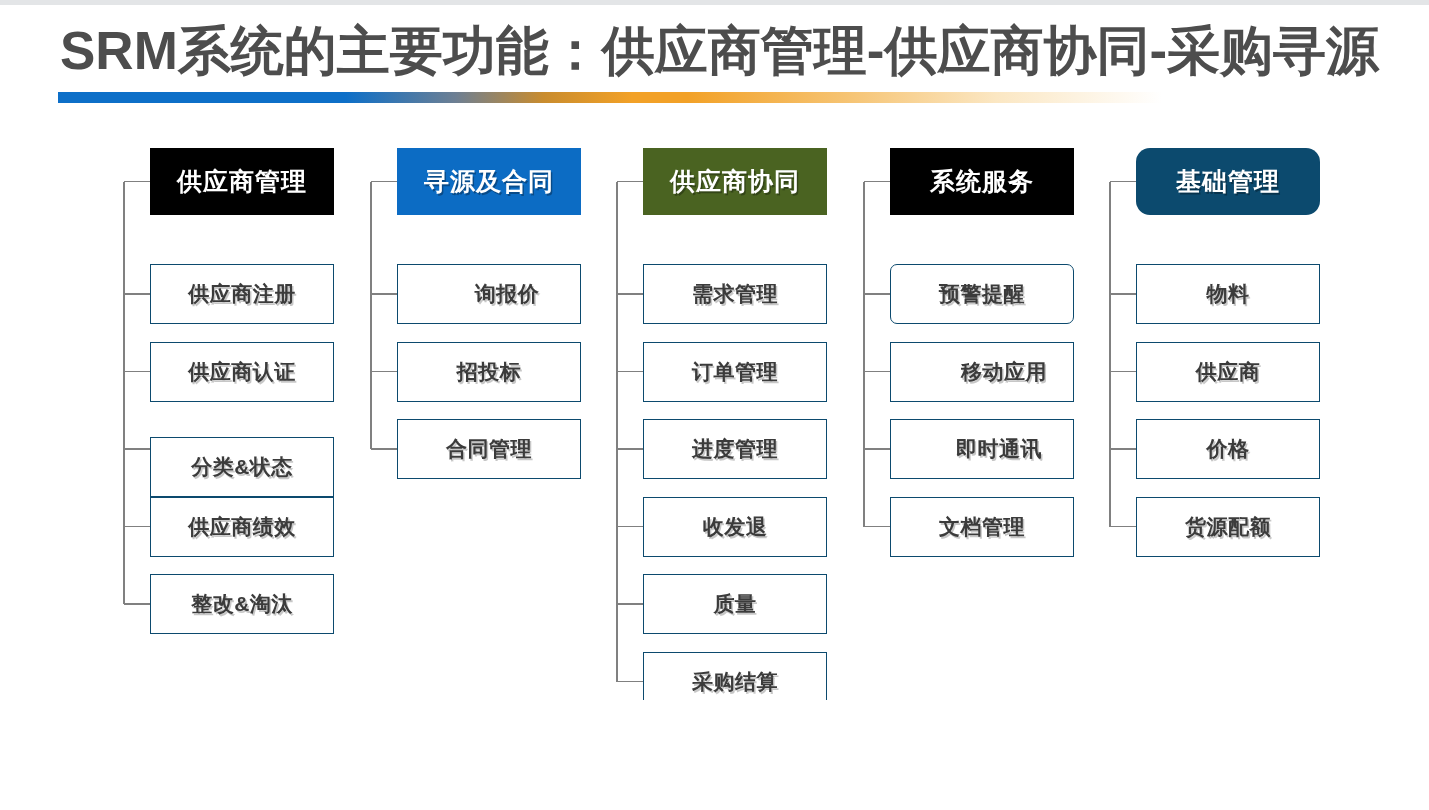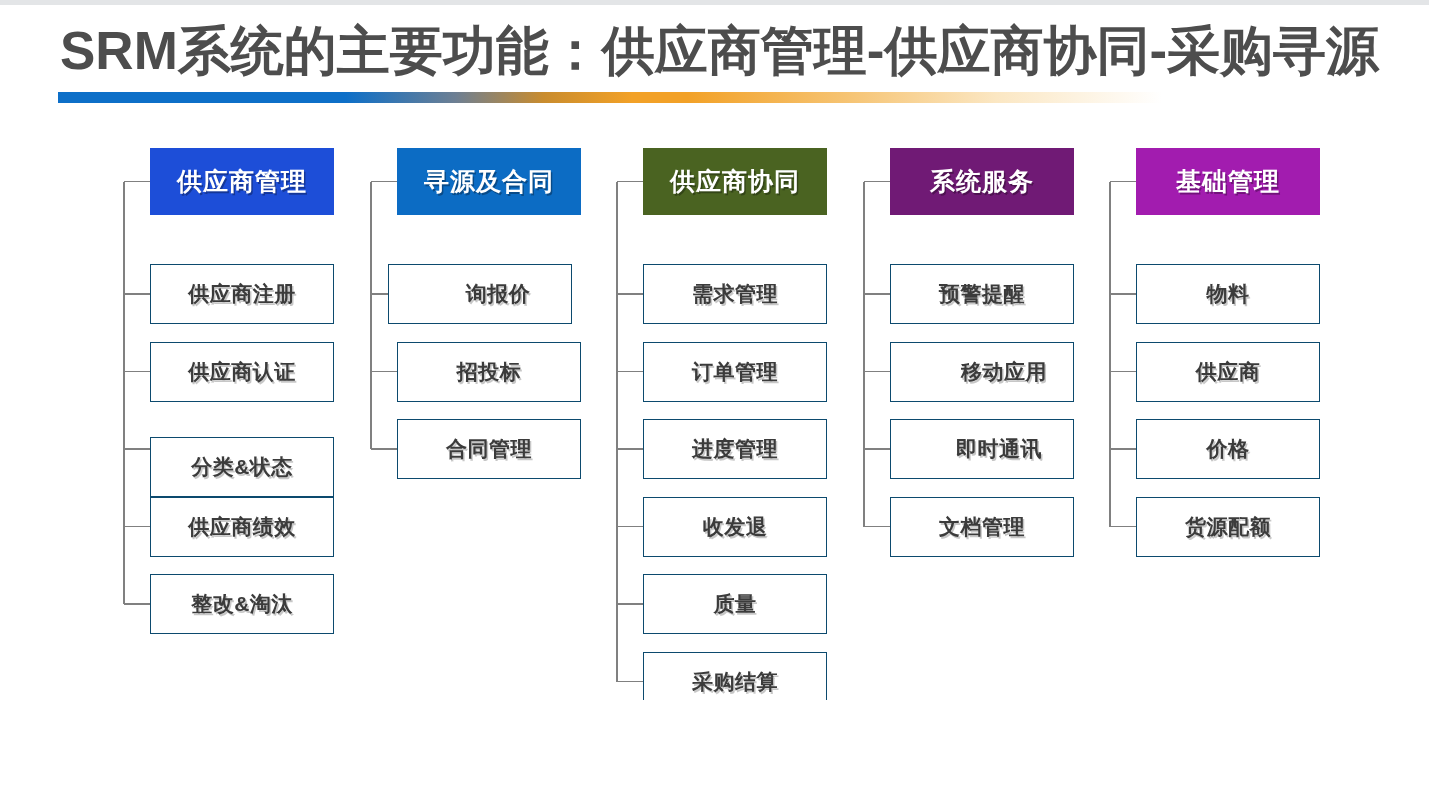--- a/index.html
+++ b/index.html
@@ -117,42 +117,42 @@
       <line x1="864" y1="181.5" x2="864" y2="526.5"></line>
       <line x1="1110" y1="181.5" x2="1136" y2="181.5"></line>
       <line x1="1110" y1="294" x2="1136" y2="294"></line>
       <line x1="1110" y1="371.5" x2="1136" y2="371.5"></line>
       <line x1="1110" y1="449" x2="1136" y2="449"></line>
       <line x1="1110" y1="526.5" x2="1136" y2="526.5"></line>
       <line x1="1110" y1="181.5" x2="1110" y2="526.5"></line>
     </svg>
 
   <div class="chart" id="chart">
-      <div class="hdr" style="left: 150px; top: 148px; background: #1d4ed8;">供应商管理</div>
+      <div class="hdr" style="left: 150px; top: 148px; background: #000000;">供应商管理</div>
       <div class="item" style="left: 150px; top: 264px;">供应商注册</div>
       <div class="item" style="left: 150px; top: 341.5px;">供应商认证</div>
       <div class="item" style="left: 150px; top: 419px; margin-top: 18px;">分类&amp;状态</div>
       <div class="item" style="left: 150px; top: 496.5px;">供应商绩效</div>
       <div class="item" style="left: 150px; top: 574px;">整改&amp;淘汰</div>
       <div class="hdr" style="left: 397px; top: 148px; background: rgb(12, 108, 196);">寻源及合同</div>
-      <div class="item" style="left: 388px; top: 264px; padding-left: 36px;">询报价</div>
+      <div class="item" style="left: 397px; top: 264px; padding-left: 36px;">询报价</div>
       <div class="item" style="left: 397px; top: 341.5px;">招投标</div>
       <div class="item" style="left: 397px; top: 419px;">合同管理</div>
       <div class="hdr" style="left: 643px; top: 148px; background: rgb(74, 99, 33);">供应商协同</div>
       <div class="item" style="left: 643px; top: 264px;">需求管理</div>
       <div class="item" style="left: 643px; top: 341.5px;">订单管理</div>
       <div class="item" style="left: 643px; top: 419px;">进度管理</div>
       <div class="item" style="left: 643px; top: 496.5px;">收发退</div>
       <div class="item" style="left: 643px; top: 574px;">质量</div>
       <div class="item" style="left: 643px; top: 651.5px;">采购结算</div>
-      <div class="hdr" style="left: 890px; top: 148px; background: #701a75;">系统服务</div>
-      <div class="item" style="left: 890px; top: 264px;">预警提醒</div>
+      <div class="hdr" style="left: 890px; top: 148px; background: #000000;">系统服务</div>
+      <div class="item" style="left: 890px; top: 264px; border-radius: 7px;">预警提醒</div>
       <div class="item" style="left: 890px; top: 341.5px; padding-left: 44px;">移动应用</div>
       <div class="item" style="left: 890px; top: 419px; padding-left: 34px;">即时通讯</div>
       <div class="item" style="left: 890px; top: 496.5px;">文档管理</div>
-      <div class="hdr" style="left: 1136px; top: 148px; background: #a21caf;">基础管理</div>
+      <div class="hdr" style="left: 1136px; top: 148px; background: #0c4a6e; border-radius: 14px;">基础管理</div>
       <div class="item" style="left: 1136px; top: 264px;">物料</div>
       <div class="item" style="left: 1136px; top: 341.5px;">供应商</div>
       <div class="item" style="left: 1136px; top: 419px;">价格</div>
       <div class="item" style="left: 1136px; top: 496.5px;">货源配额</div>
     </div>
 
 </div>
 
 </body></html>

